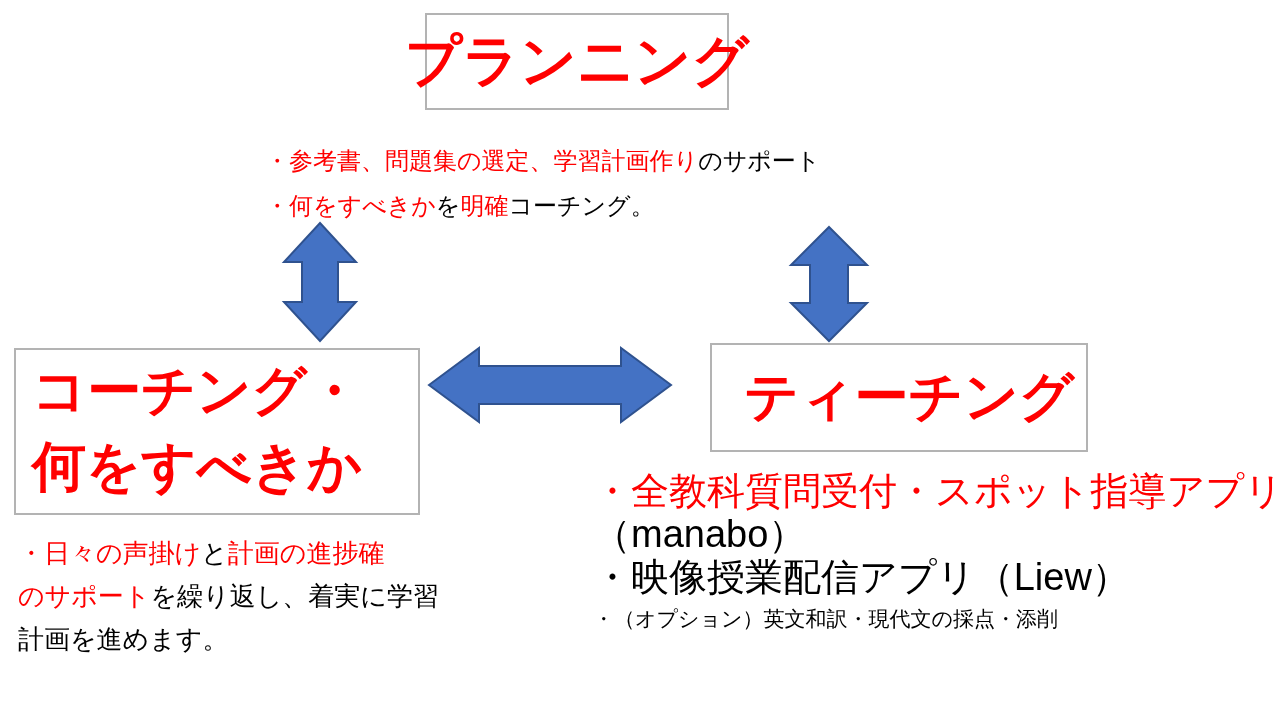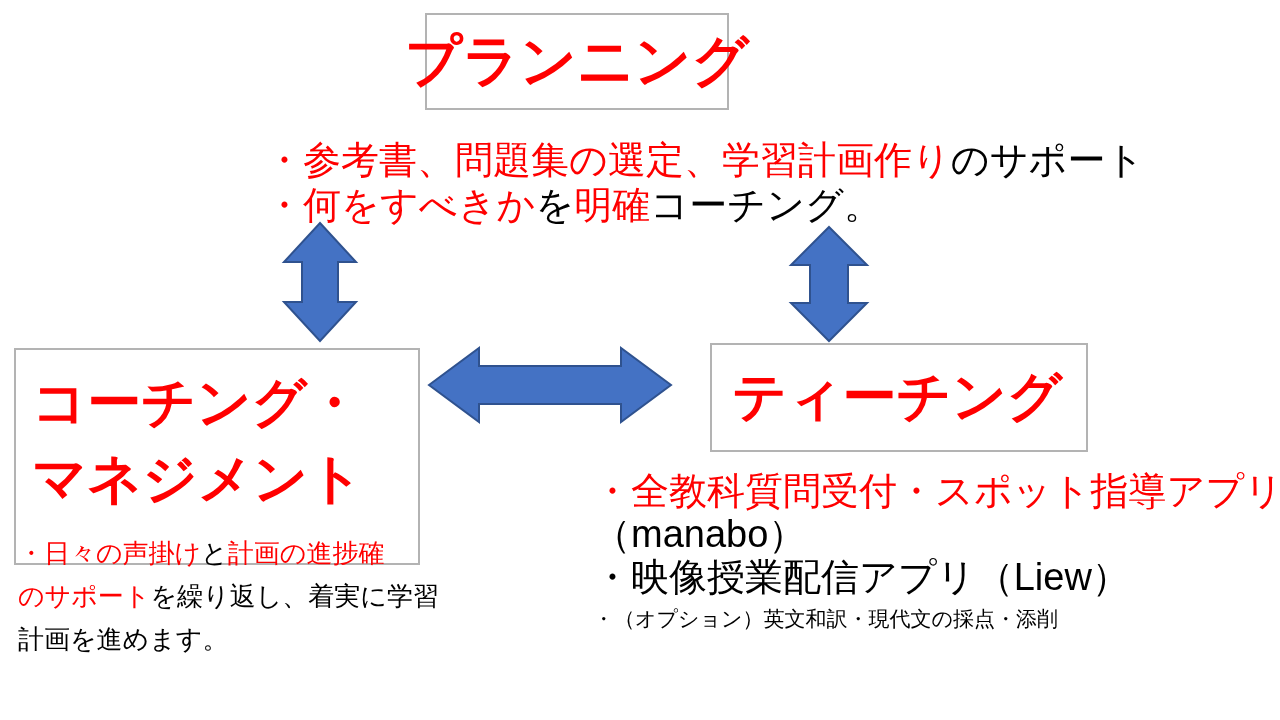--- a/index.html
+++ b/index.html
@@ -27,37 +27,37 @@
     color:var(--red);
     font-weight:bold;
     white-space:nowrap;
   }
   #planning-box{
     left:425px;top:13px;width:304px;height:97px;
     display:flex;align-items:center;justify-content:center;
   }
   #planning-box .box-title{font-size:56px;}
   #coaching-box{
-    left:14px;top:348px;width:406px;height:217px;
-    padding:14px 0 0 16px;
+    left:14px;top:348px;width:406px;height:167px;
+    padding:2px 0 0 16px;
   }
   #coaching-box .box-title{font-size:54px;line-height:76px;}
   #teaching-box{
     left:710px;top:343px;width:378px;height:109px;
     display:flex;align-items:center;
     padding-left:20px;
   }
-  #teaching-box .box-title{font-size:54px;}
+  #teaching-box .box-title{font-size:54px;margin-left:12px;}
 
   .red{color:var(--red);}
   .blk{color:var(--black);}
 
   #planning-desc{
     left:265px;top:138px;
-    font-size:38px;line-height:45px;
+    font-size:24px;line-height:45px;
     white-space:nowrap;
   }
   #coaching-desc{
     left:18px;top:532px;
     font-size:26px;line-height:43px;
     white-space:nowrap;
   }
   #teaching-desc{
     left:593px;top:470px;
     white-space:nowrap;
@@ -95,21 +95,21 @@
 <svg class="abs arrow" id="arrow-vert-right" width="78" height="116" viewBox="0 0 78 116">
   <polygon points="39,1 77,39 58,39 58,77 77,77 39,115 1,77 20,77 20,39 1,39"></polygon>
 </svg>
 
 <svg class="abs arrow" id="arrow-horizontal" width="244" height="76" viewBox="0 0 244 76">
   <polygon points="1,38 51,1 51,19 193,19 193,1 243,38 193,75 193,57 51,57 51,75"></polygon>
 </svg>
 
 <div class="abs box" id="coaching-box">
   <div class="box-title">コーチング・</div>
-  <div class="box-title">マネジメント</div>
+  <div class="box-title">何をすべきか</div>
 </div>
 
 <div class="abs" id="coaching-desc">
   <div><span class="red">・日々の声掛け</span><span class="blk">と</span><span class="red">計画の進捗確</span></div>
   <div><span class="red">のサポート</span><span class="blk">を繰り返し、着実に学習</span></div>
   <div><span class="blk">計画を進めます。</span></div>
 </div>
 
 <div class="abs box" id="teaching-box">
   <span class="box-title">ティーチング</span>

